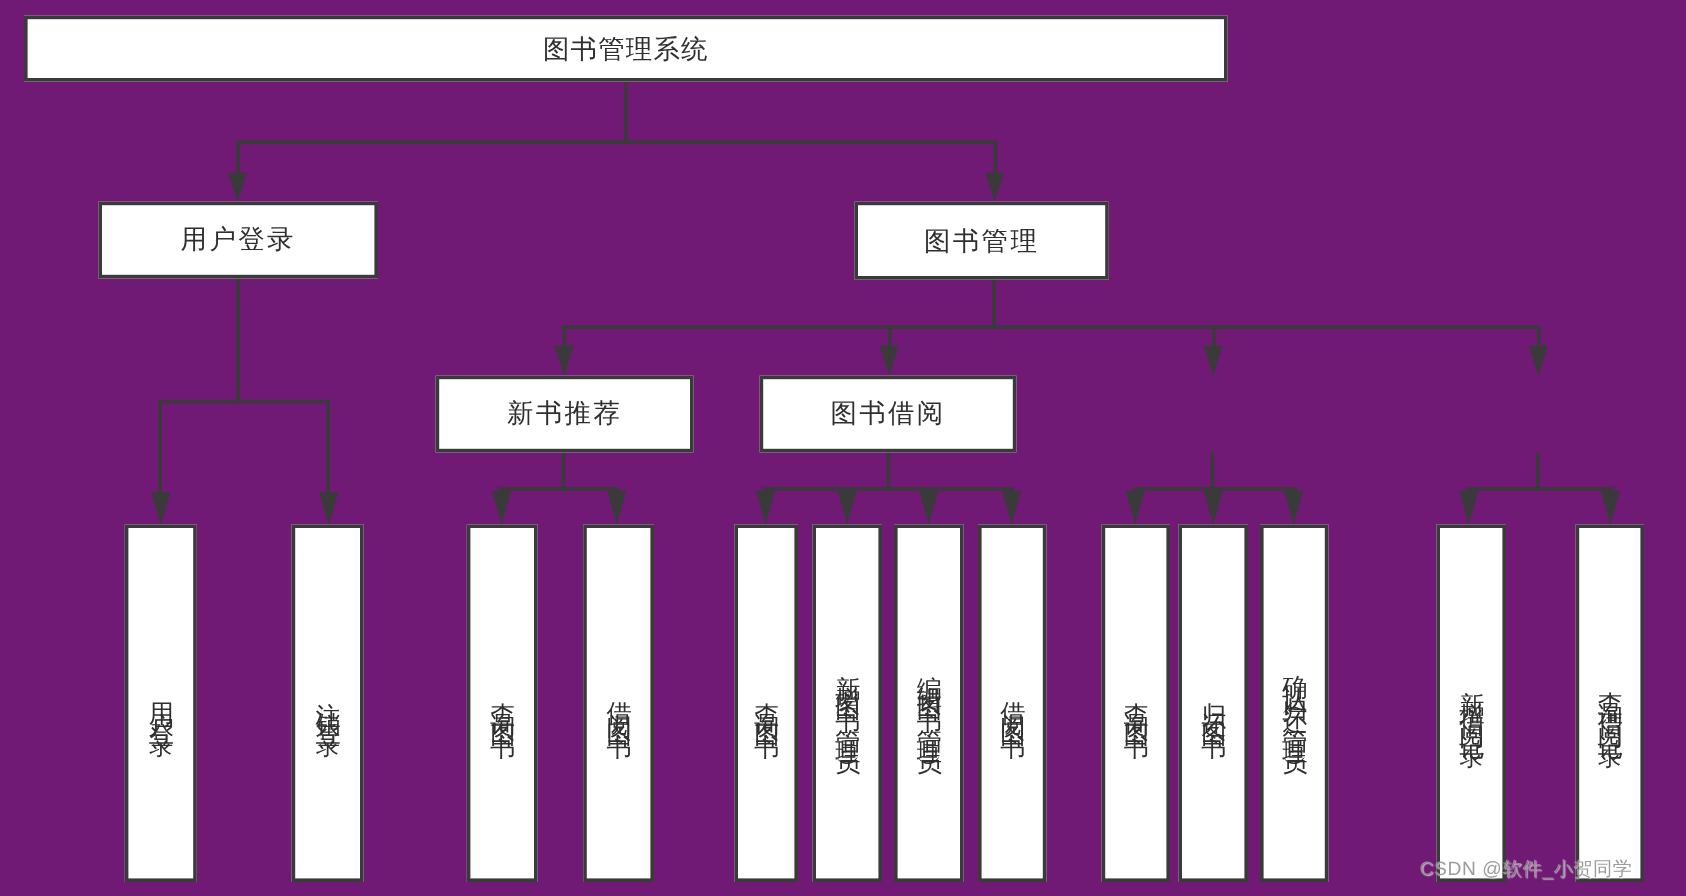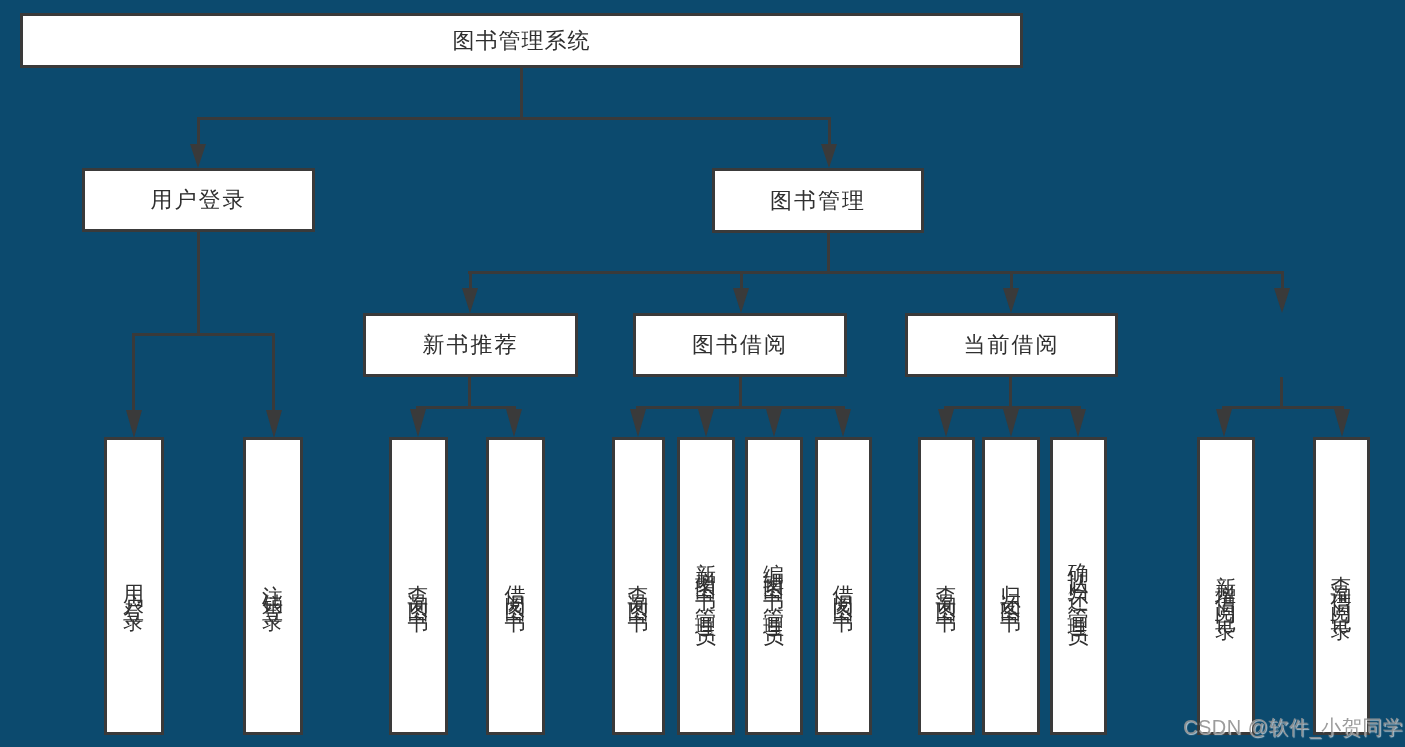--- a/index.html
+++ b/index.html
@@ -1,20 +1,20 @@
 <!DOCTYPE html>
 <html><head>
 <meta charset="utf-8">
 <style>
   html, body { margin: 0; padding: 0; background: #ffffff; }
   .canvas {
     position: relative;
     width: 1405px;
     height: 747px;
-    background: #0c4a6e;
+    background: #701a75;
     font-family: "Liberation Sans", "DejaVu Sans", sans-serif;
     overflow: hidden;
     text-align: center;
   }
   
   .box {
     position: absolute;
     box-sizing: border-box;
     background: #ffffff;
     border: 3px solid #3a3a3a;
@@ -47,21 +47,21 @@
     border-right: 8px solid transparent;
     border-top: 28px solid #3a3a3a;
   }
   .tri-short { border-top-width: 24px; }
   .tri-mid   { border-top-width: 25px; }
   
   .watermark {
     position: absolute;
     left: 1183px;
     top: 714px;
-    font-size: 20px;
+    font-size: 16px;
     letter-spacing: 0.5px;
     color: rgba(148, 148, 148, 0.92);
     text-shadow: 1px 1px 1px rgba(255,255,255,0.7);
     z-index: 10;
     white-space: nowrap;
   }
 </style>
 </head>
 <body>
 
@@ -125,23 +125,20 @@
   <div class="box h-box" style="left:712px;top:168px;width:212px;height:65px;">
     <span>图书管理</span>
   </div>
 
   <div class="box h-box" style="left:633px;top:313px;width:214px;height:64px;">
     <span>图书借阅</span>
   </div>
   <div class="box h-box" style="left:363px;top:313px;width:215px;height:64px;">
     <span>新书推荐</span>
   </div>
-  <div class="box h-box" style="left:905px;top:313px;width:213px;height:64px;">
-    <span>当前借阅</span>
-  </div>
 
   <div class="box v-box" style="left:104px;top:437px;width:60px;height:298px;">
     <span class="v-label">用户登录</span>
   </div>
   <div class="box v-box" style="left:243px;top:437px;width:60px;height:298px;">
     <span class="v-label">注销登录</span>
   </div>
 
   <div class="box v-box" style="left:389px;top:437px;width:59px;height:298px;">
     <span class="v-label">查询图书</span>

